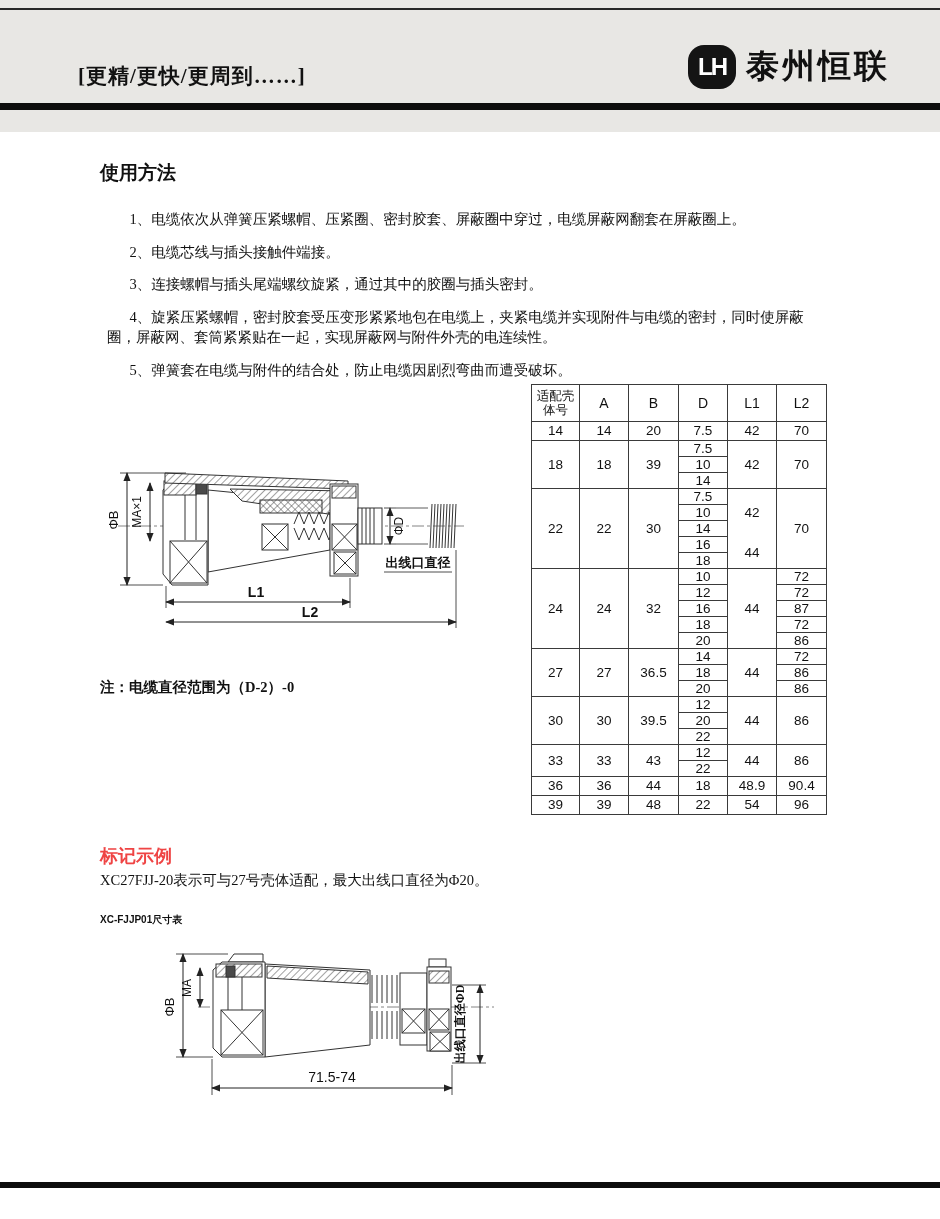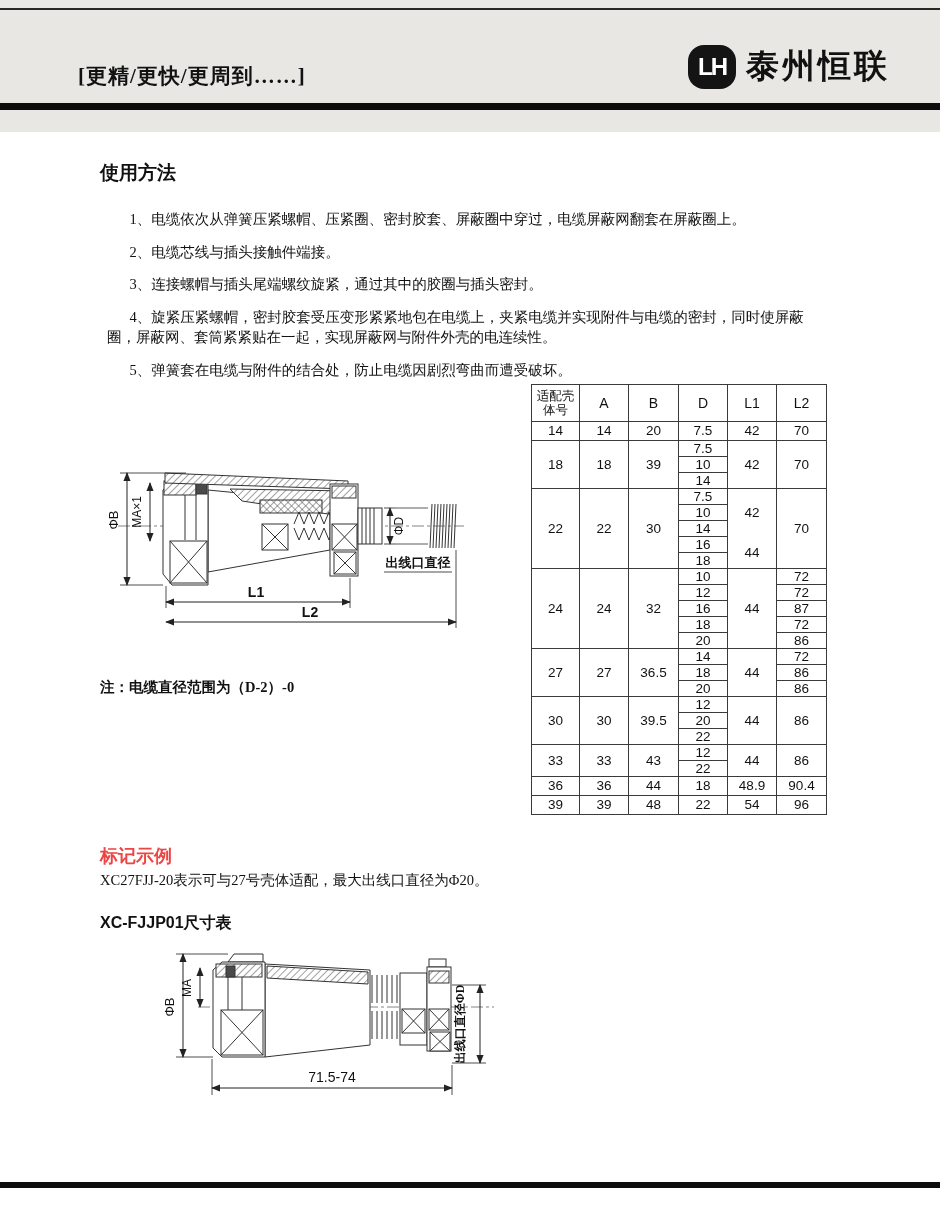--- a/index.html
+++ b/index.html
@@ -36,21 +36,21 @@
   .spec-table thead th{height:36px;font-size:14px;line-height:1.15;}
   .spec-table thead th.first{font-size:12.5px;margin-left:26px;}
   .spec-table tbody td{height:15px;line-height:1;}
   .spec-table tr.tall td{height:18px;}
   .spec-table td.nbb{border-bottom:0;}
   .spec-table td.nbt{border-top:0;}
   
   .marking-title{position:absolute;left:100px;top:844px;font-size:18px;font-weight:bold;color:#ef4444;}
   .marking-text{position:absolute;left:100px;top:871px;font-family:"Liberation Serif",serif;
                 font-size:14.5px;color:#111;}
-  .size-table-title{position:absolute;left:100px;top:913px;font-size:16px;font-weight:bold;color:#111;}
+  .size-table-title{position:absolute;left:100px;top:913px;font-size:10px;font-weight:bold;color:#111;}
   
   .bar-bottom{position:absolute;left:0;top:1182px;width:940px;height:6px;background:#0d0d0d;}
   .footer-row{position:absolute;left:50px;top:1192px;display:flex;align-items:center;}
   .page-badge{width:31px;height:19px;border-radius:10px;background:#9b9b9b;color:#fff;
               font-size:13px;font-weight:bold;display:flex;align-items:center;justify-content:center;
               margin-right:8px;}
   .footer-item{font-size:13.5px;color:#1a1a1a;margin-right:30px;white-space:nowrap;}
 </style>
 </head>
 <body>

